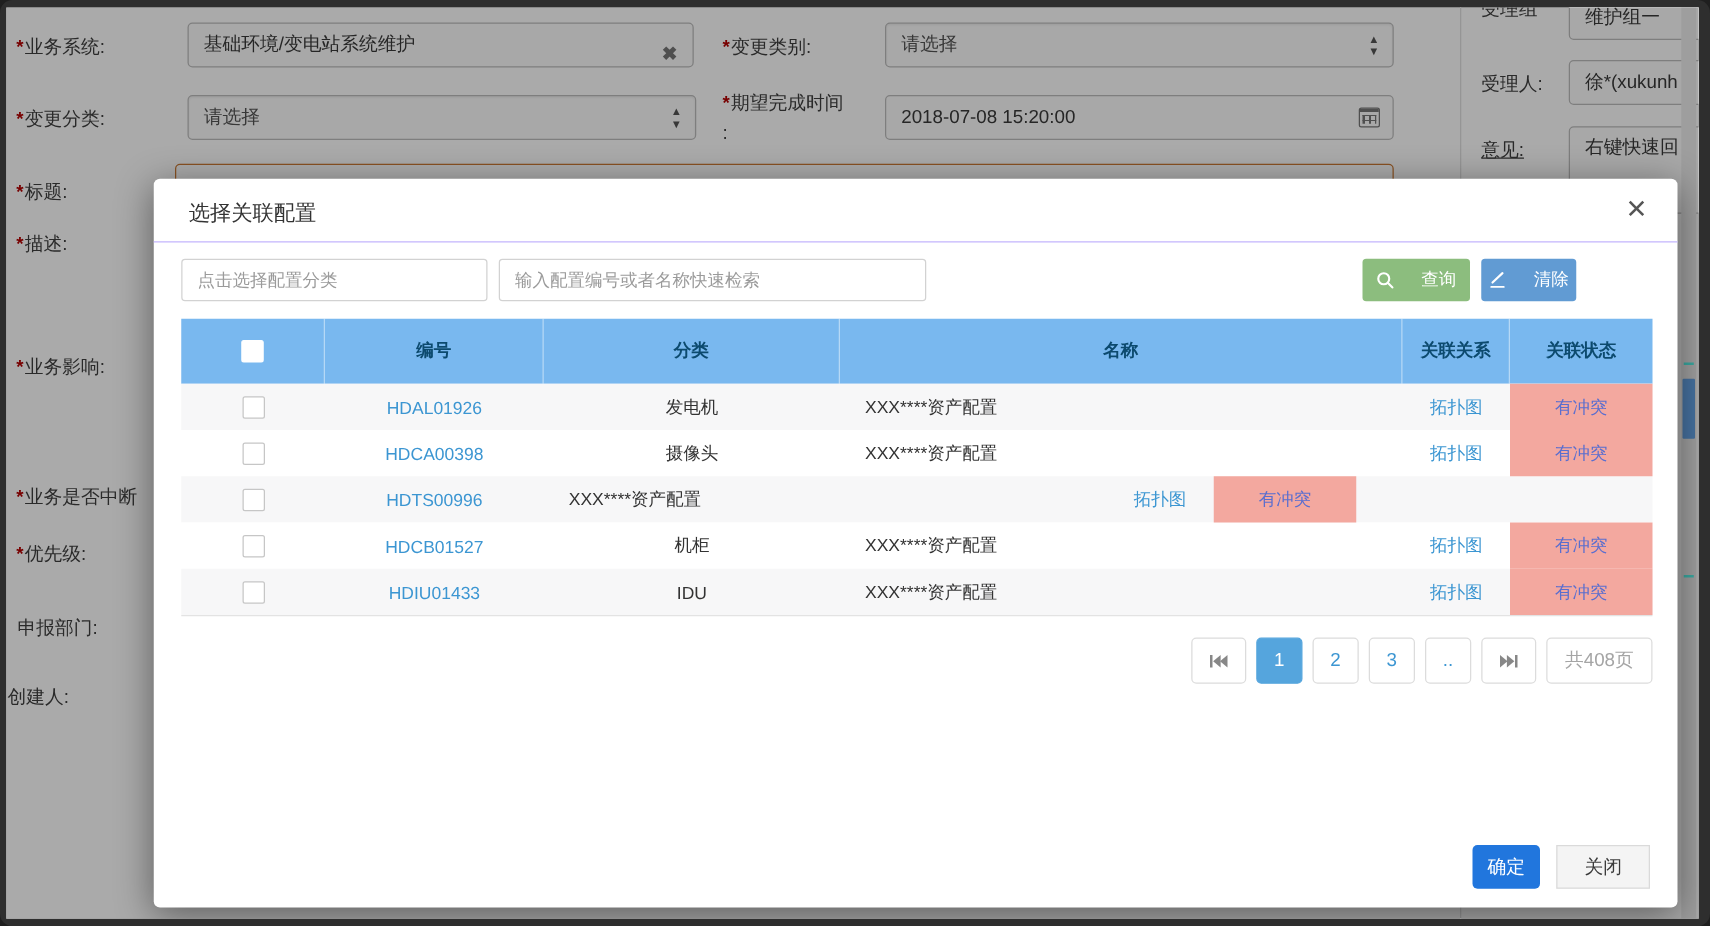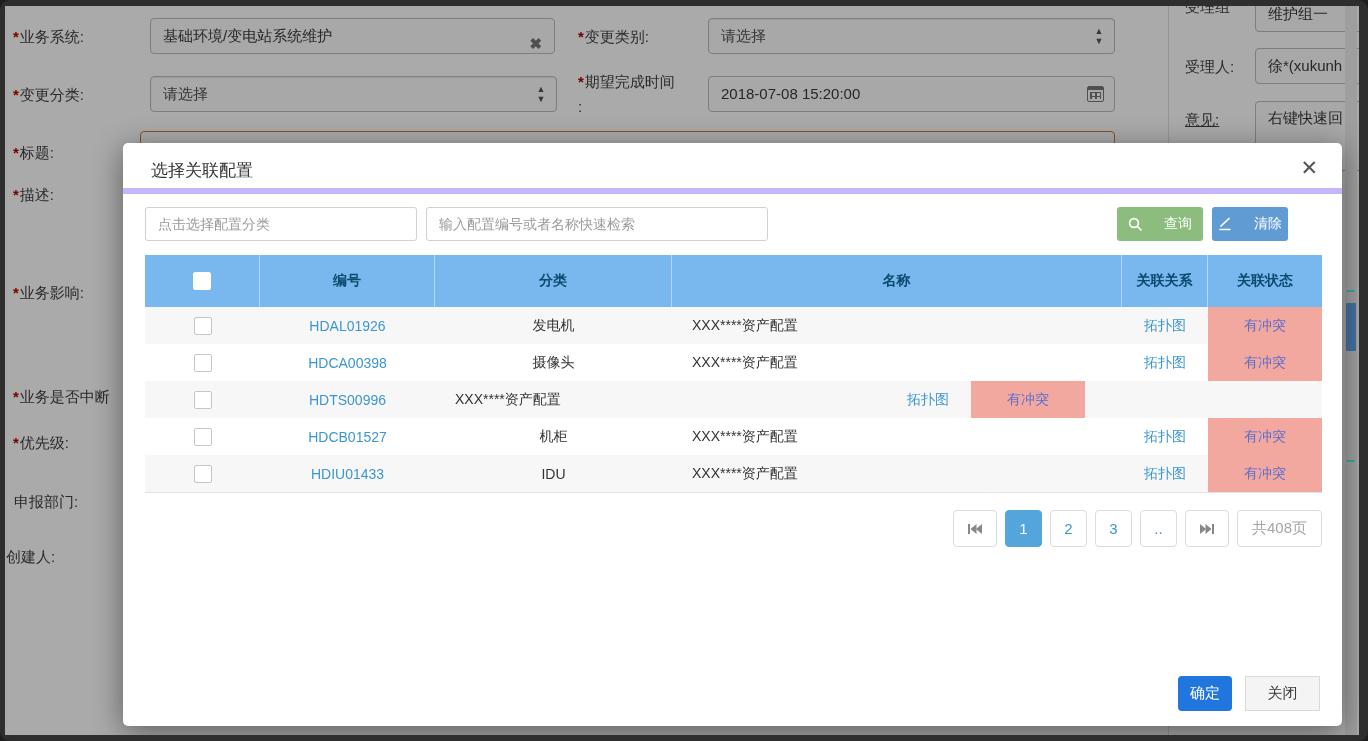--- a/index.html
+++ b/index.html
@@ -27,28 +27,28 @@
   
   .overlay { position:absolute; inset:0; background:rgba(0,0,0,0.335); }
   .scrollbar { position:absolute; right:2px; top:0; width:12px; height:729px; background:#9e9e9e; }
   .scroll-thumb { position:absolute; left:1px; top:297px; width:10px; height:48px; background:#46719f; border-radius:1px; }
   .scroll-mark1 { position:absolute; left:2px; top:284px; width:8px; height:2px; background:#3aa79f; }
   .scroll-mark2 { position:absolute; left:2px; top:454px; width:8px; height:2px; background:#3aa79f; }
 
   
   .modal { position:absolute; left:118px; top:137px; width:1219px; height:583px; background:#fff; border-radius:5px;
            box-shadow:0 6px 30px rgba(0,0,0,0.45); }
-  .m-header { position:relative; height:51px; border-bottom:6px solid #c4b5fd; }
+  .m-header { position:relative; height:51px; border-bottom:1px solid #c4b5fd; }
   .m-title { position:absolute; left:28px; top:16px; font-size:17px; color:#333; }
   .m-close { position:absolute; right:24px; top:12px; font-size:21px; color:#555; cursor:pointer; line-height:26px; }
   .m-filters { position:absolute; left:22px; top:64px; height:34px; display:flex; }
   .f-input { height:34px; border:1px solid #d2d2d2; border-radius:3px; font-size:14px; color:#444; padding:0 12px;
              font-family:"Liberation Sans", sans-serif; outline:none; }
   .f-input::placeholder { color:#9b9b9b; }
-  .f-input.cat { width:272px; margin-right:9px; }
+  .f-input.cat { width:245px; margin-right:9px; }
   .f-input.kw { width:342px; margin-right:8px; }
   .f-btn { height:34px; border:none; border-radius:3px; color:#fff; font-size:14px; display:inline-flex; align-items:center;
            justify-content:center; gap:22px; cursor:pointer; font-family:"Liberation Sans", sans-serif; }
   .btn-search { width:86px; background:#8cbd7e; margin-left:341px; }
   .btn-clear { width:76px; background:#619bd3; margin-left:9px;text-align:center; }
 
   
   .m-table { position:absolute; left:22px; top:112px; width:1177px; border-bottom:1px solid #e3e3e3; }
   .t-head { display:flex; background:#79b8ef; height:52px; align-items:stretch; }
   .th { display:flex; align-items:center; justify-content:center; color:#0c4a6e; font-size:14px; font-weight:bold;

